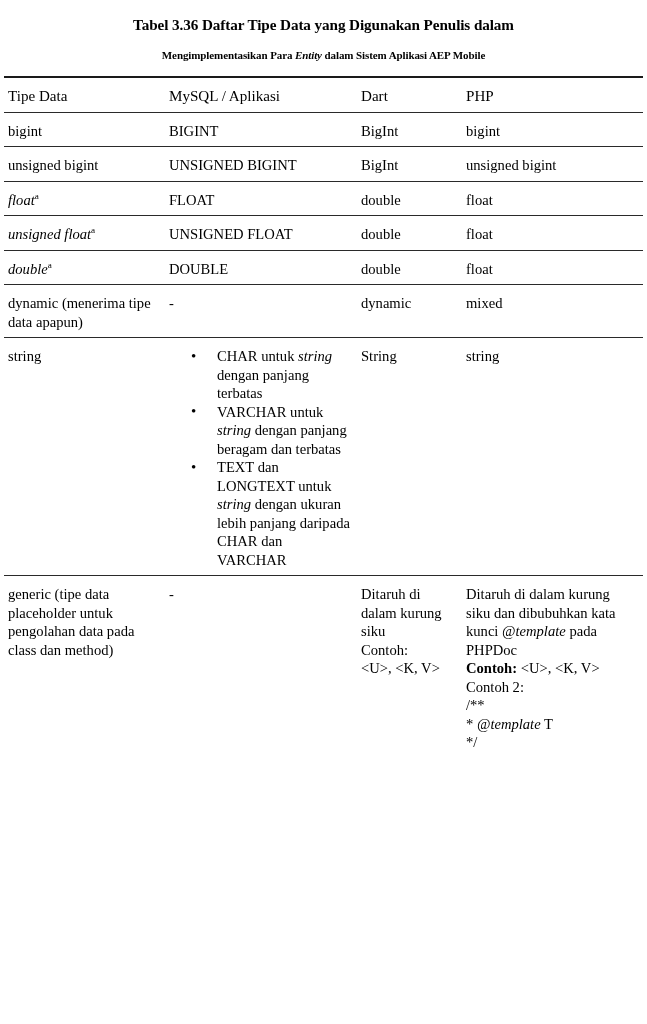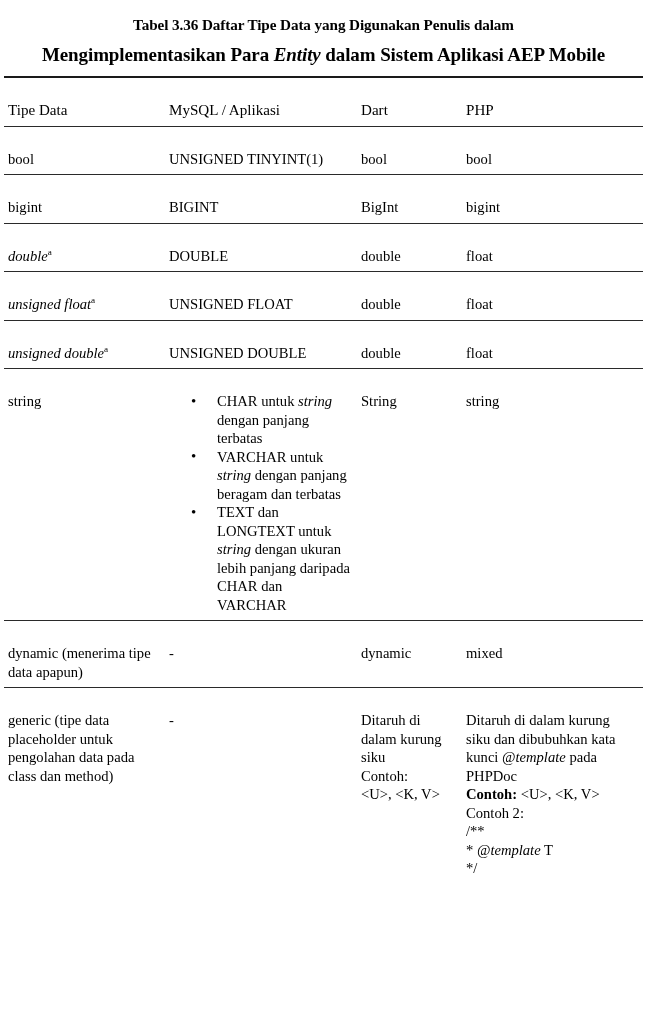--- a/index.html
+++ b/index.html
@@ -31,36 +31,36 @@
     line-height: 30px;
     text-align: center;
     padding-top: 10px;
     letter-spacing: -0.1px;
   }
   .caption .line {
     display: block;
     white-space: nowrap;
   }
   .caption .line2 {
-    font-size: 19px;
+    font-size: 11px;
   }
   .it { font-style: italic; }
   .bd { font-weight: bold; }
 
   
   table.tbl {
     width: 639px;
     border-collapse: collapse;
     table-layout: fixed;
     margin-top: 6px;
     font-size: 14.6px;
   }
   table.tbl td, table.tbl th {
     vertical-align: top;
-    padding: 23px 6px 6px 4px;
+    padding: 9px 6px 6px 4px;
     line-height: 18.5px;
     text-align: left;
     font-weight: normal;
   }
   
   col.c1 { width: 161px; }
   col.c2 { width: 192px; }
   col.c3 { width: 105px; }
   col.c4 { width: 181px; }
 
@@ -127,77 +127,77 @@
     <thead>
       <tr>
         <th>Tipe Data</th>
         <th>MySQL / Aplikasi</th>
         <th>Dart</th>
         <th>PHP</th>
       </tr>
     </thead>
     <tbody>
 
-      <tr>
-        <td>bool</td>
-        <td>UNSIGNED TINYINT(1)</td>
-        <td>bool</td>
-        <td>bool</td>
-      </tr>
 
 
 
       <tr>
         <td>bigint</td>
         <td>BIGINT</td>
         <td>BigInt</td>
         <td>bigint</td>
       </tr>
 
-
+      <tr>
+        <td>unsigned bigint</td>
+        <td>UNSIGNED BIGINT</td>
+        <td>BigInt</td>
+        <td>unsigned bigint</td>
+      </tr>
+
+      <tr>
+        <td><span class="it">float</span><sup>a</sup></td>
+        <td>FLOAT</td>
+        <td>double</td>
+        <td>float</td>
+      </tr>
+
+      <tr>
+        <td><span class="it">unsigned float</span><sup>a</sup></td>
+        <td>UNSIGNED FLOAT</td>
+        <td>double</td>
+        <td>float</td>
+      </tr>
 
       <tr>
         <td><span class="it">double</span><sup>a</sup></td>
         <td>DOUBLE</td>
         <td>double</td>
         <td>float</td>
       </tr>
 
-      <tr>
-        <td><span class="it">unsigned float</span><sup>a</sup></td>
-        <td>UNSIGNED FLOAT</td>
-        <td>double</td>
-        <td>float</td>
-      </tr>
-
-      <tr>
-        <td><span class="it">unsigned double</span><sup>a</sup></td>
-        <td>UNSIGNED DOUBLE</td>
-        <td>double</td>
-        <td>float</td>
+
+      <tr>
+        <td>dynamic (menerima tipe data apapun)</td>
+        <td>-</td>
+        <td>dynamic</td>
+        <td>mixed</td>
       </tr>
 
       <tr>
         <td>string</td>
         <td>
           <ul class="blist">
             <li><span>CHAR untuk </span><span class="it">string</span><span> dengan panjang terbatas</span></li>
             <li><span>VARCHAR untuk </span><span class="it">string</span><span> dengan panjang beragam dan terbatas</span></li>
             <li><span>TEXT dan LONGTEXT untuk </span><span class="it">string</span><span> dengan ukuran lebih panjang daripada CHAR dan VARCHAR</span></li>
           </ul>
         </td>
         <td>String</td>
         <td>string</td>
-      </tr>
-
-      <tr>
-        <td>dynamic (menerima tipe data apapun)</td>
-        <td>-</td>
-        <td>dynamic</td>
-        <td>mixed</td>
       </tr>
 
       <tr class="no-rule">
         <td>generic (tipe data placeholder untuk pengolahan data pada class dan method)</td>
         <td>-</td>
         <td>
           <div class="tight">Ditaruh di dalam kurung siku</div>
           <div class="tight">Contoh:</div>
           <div class="tight">&lt;U&gt;, &lt;K, V&gt;</div>
         </td>

